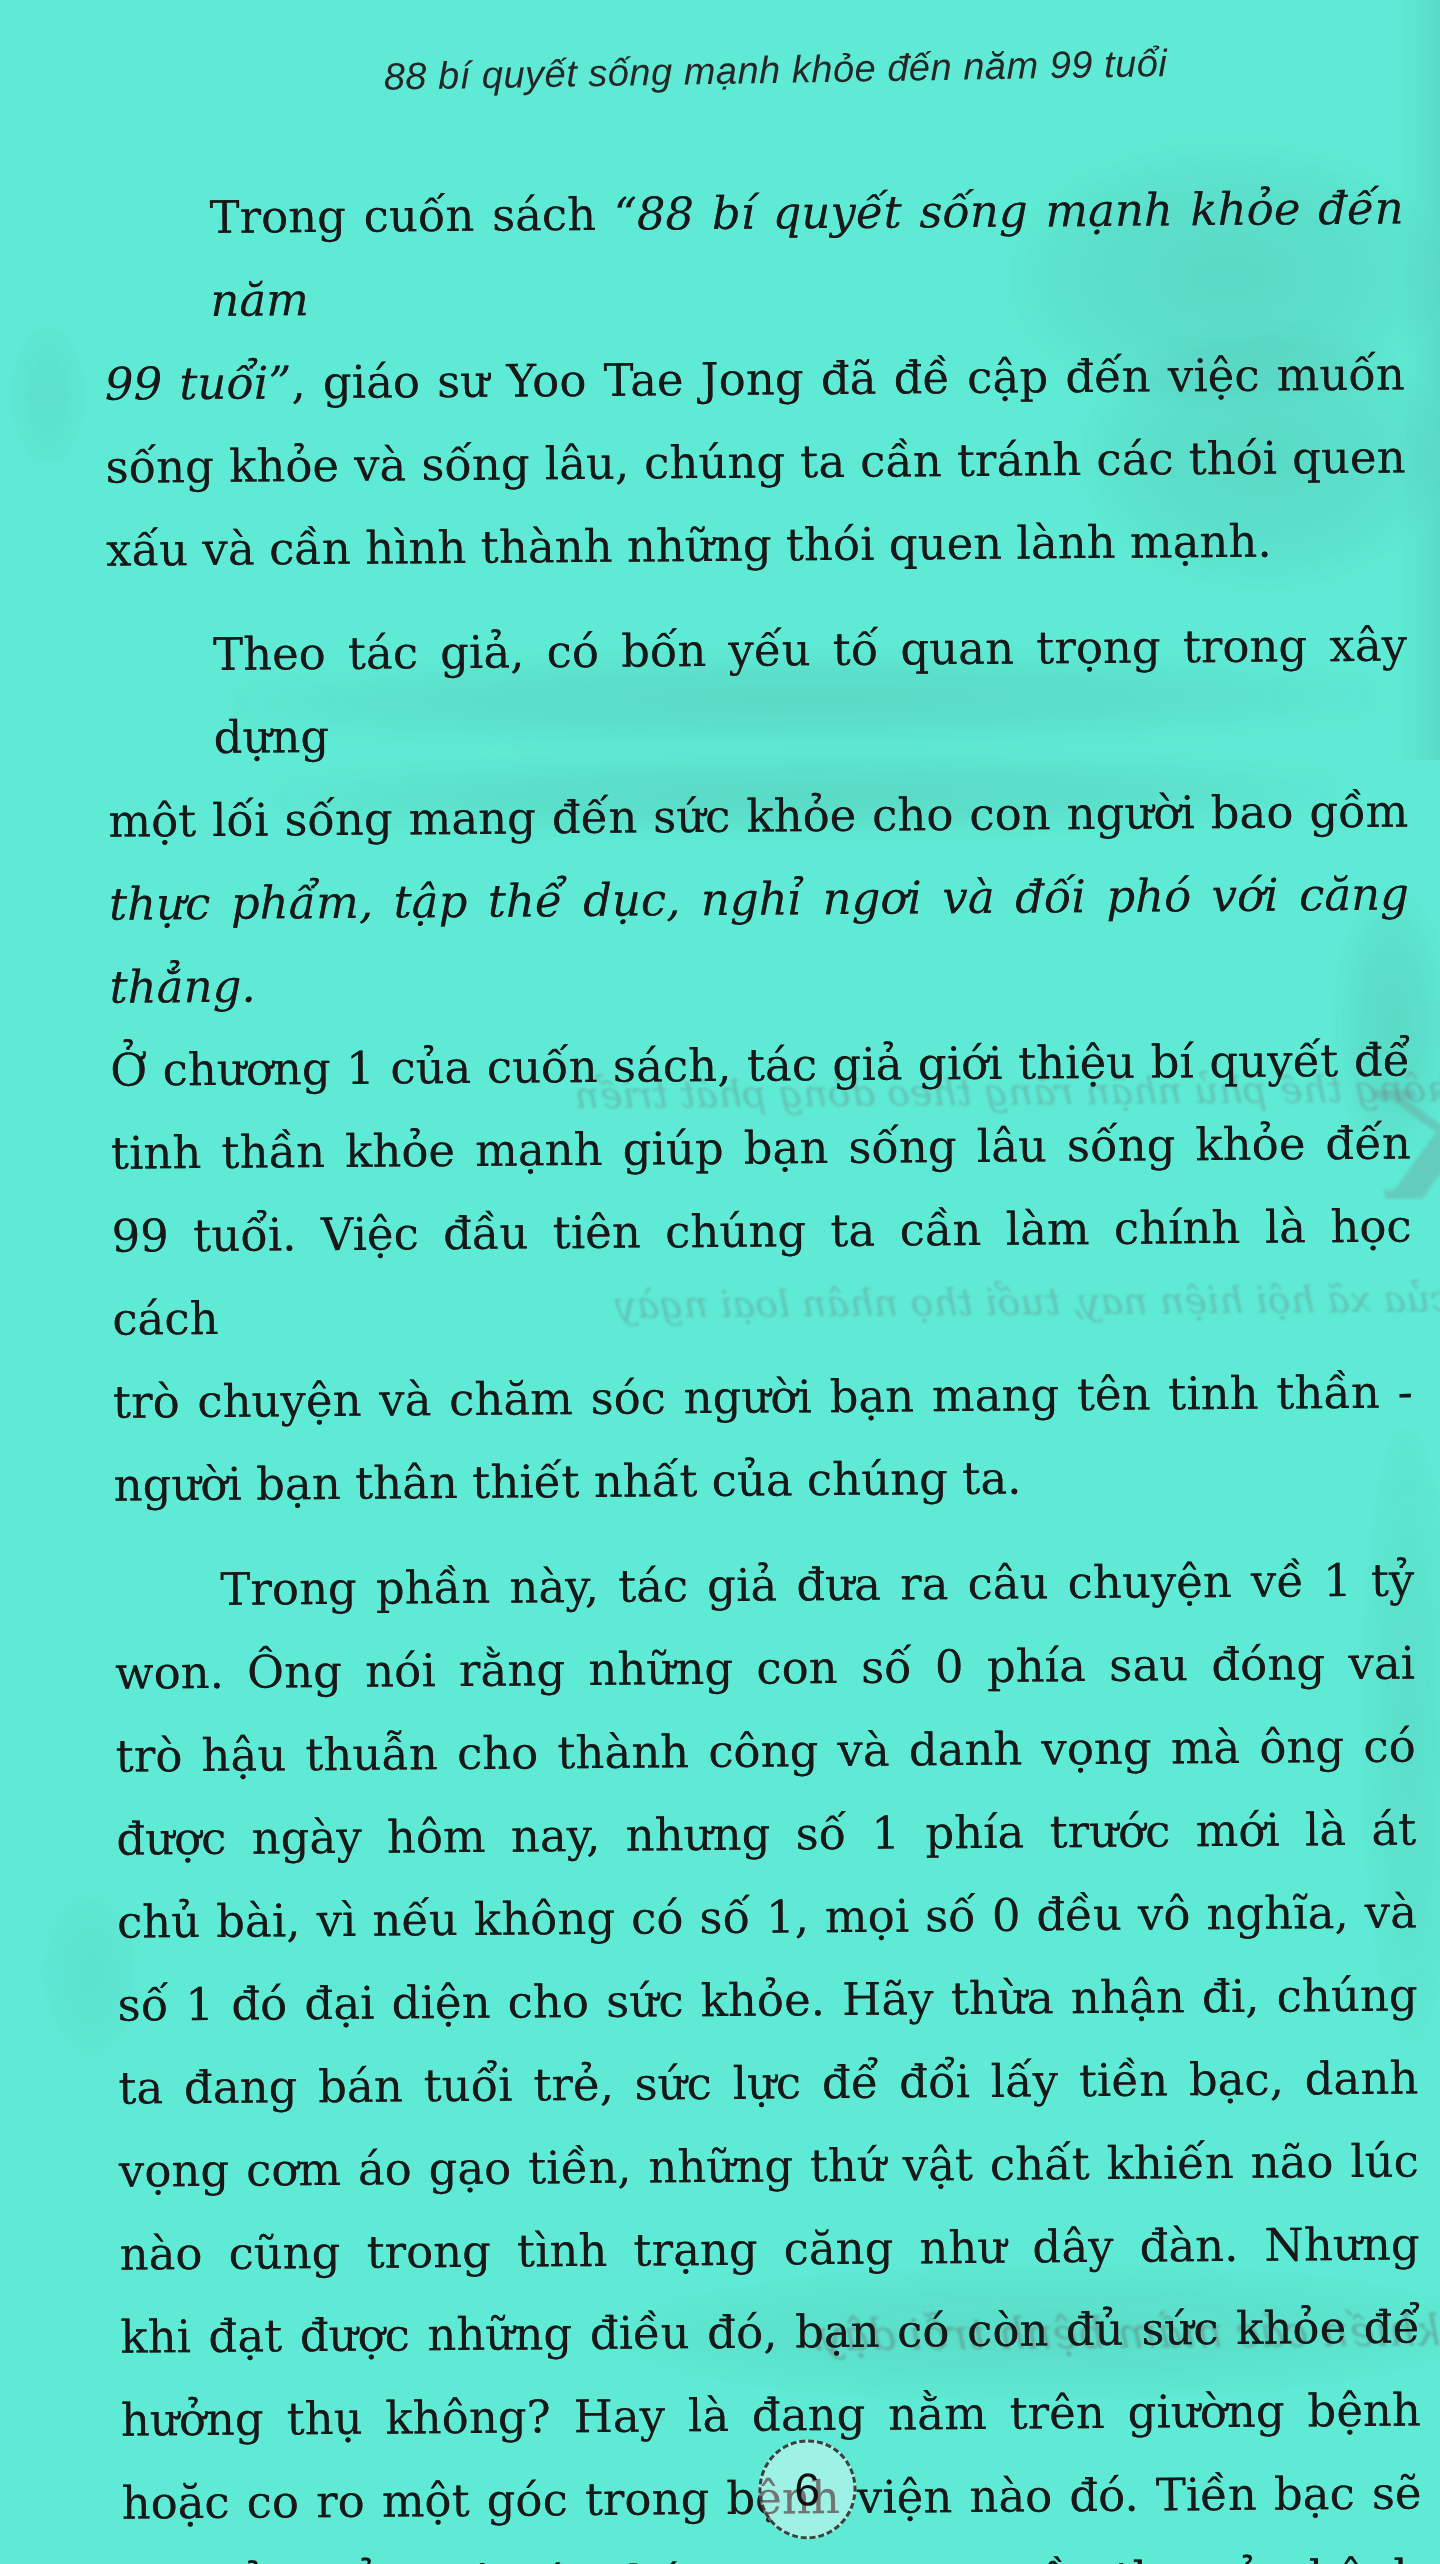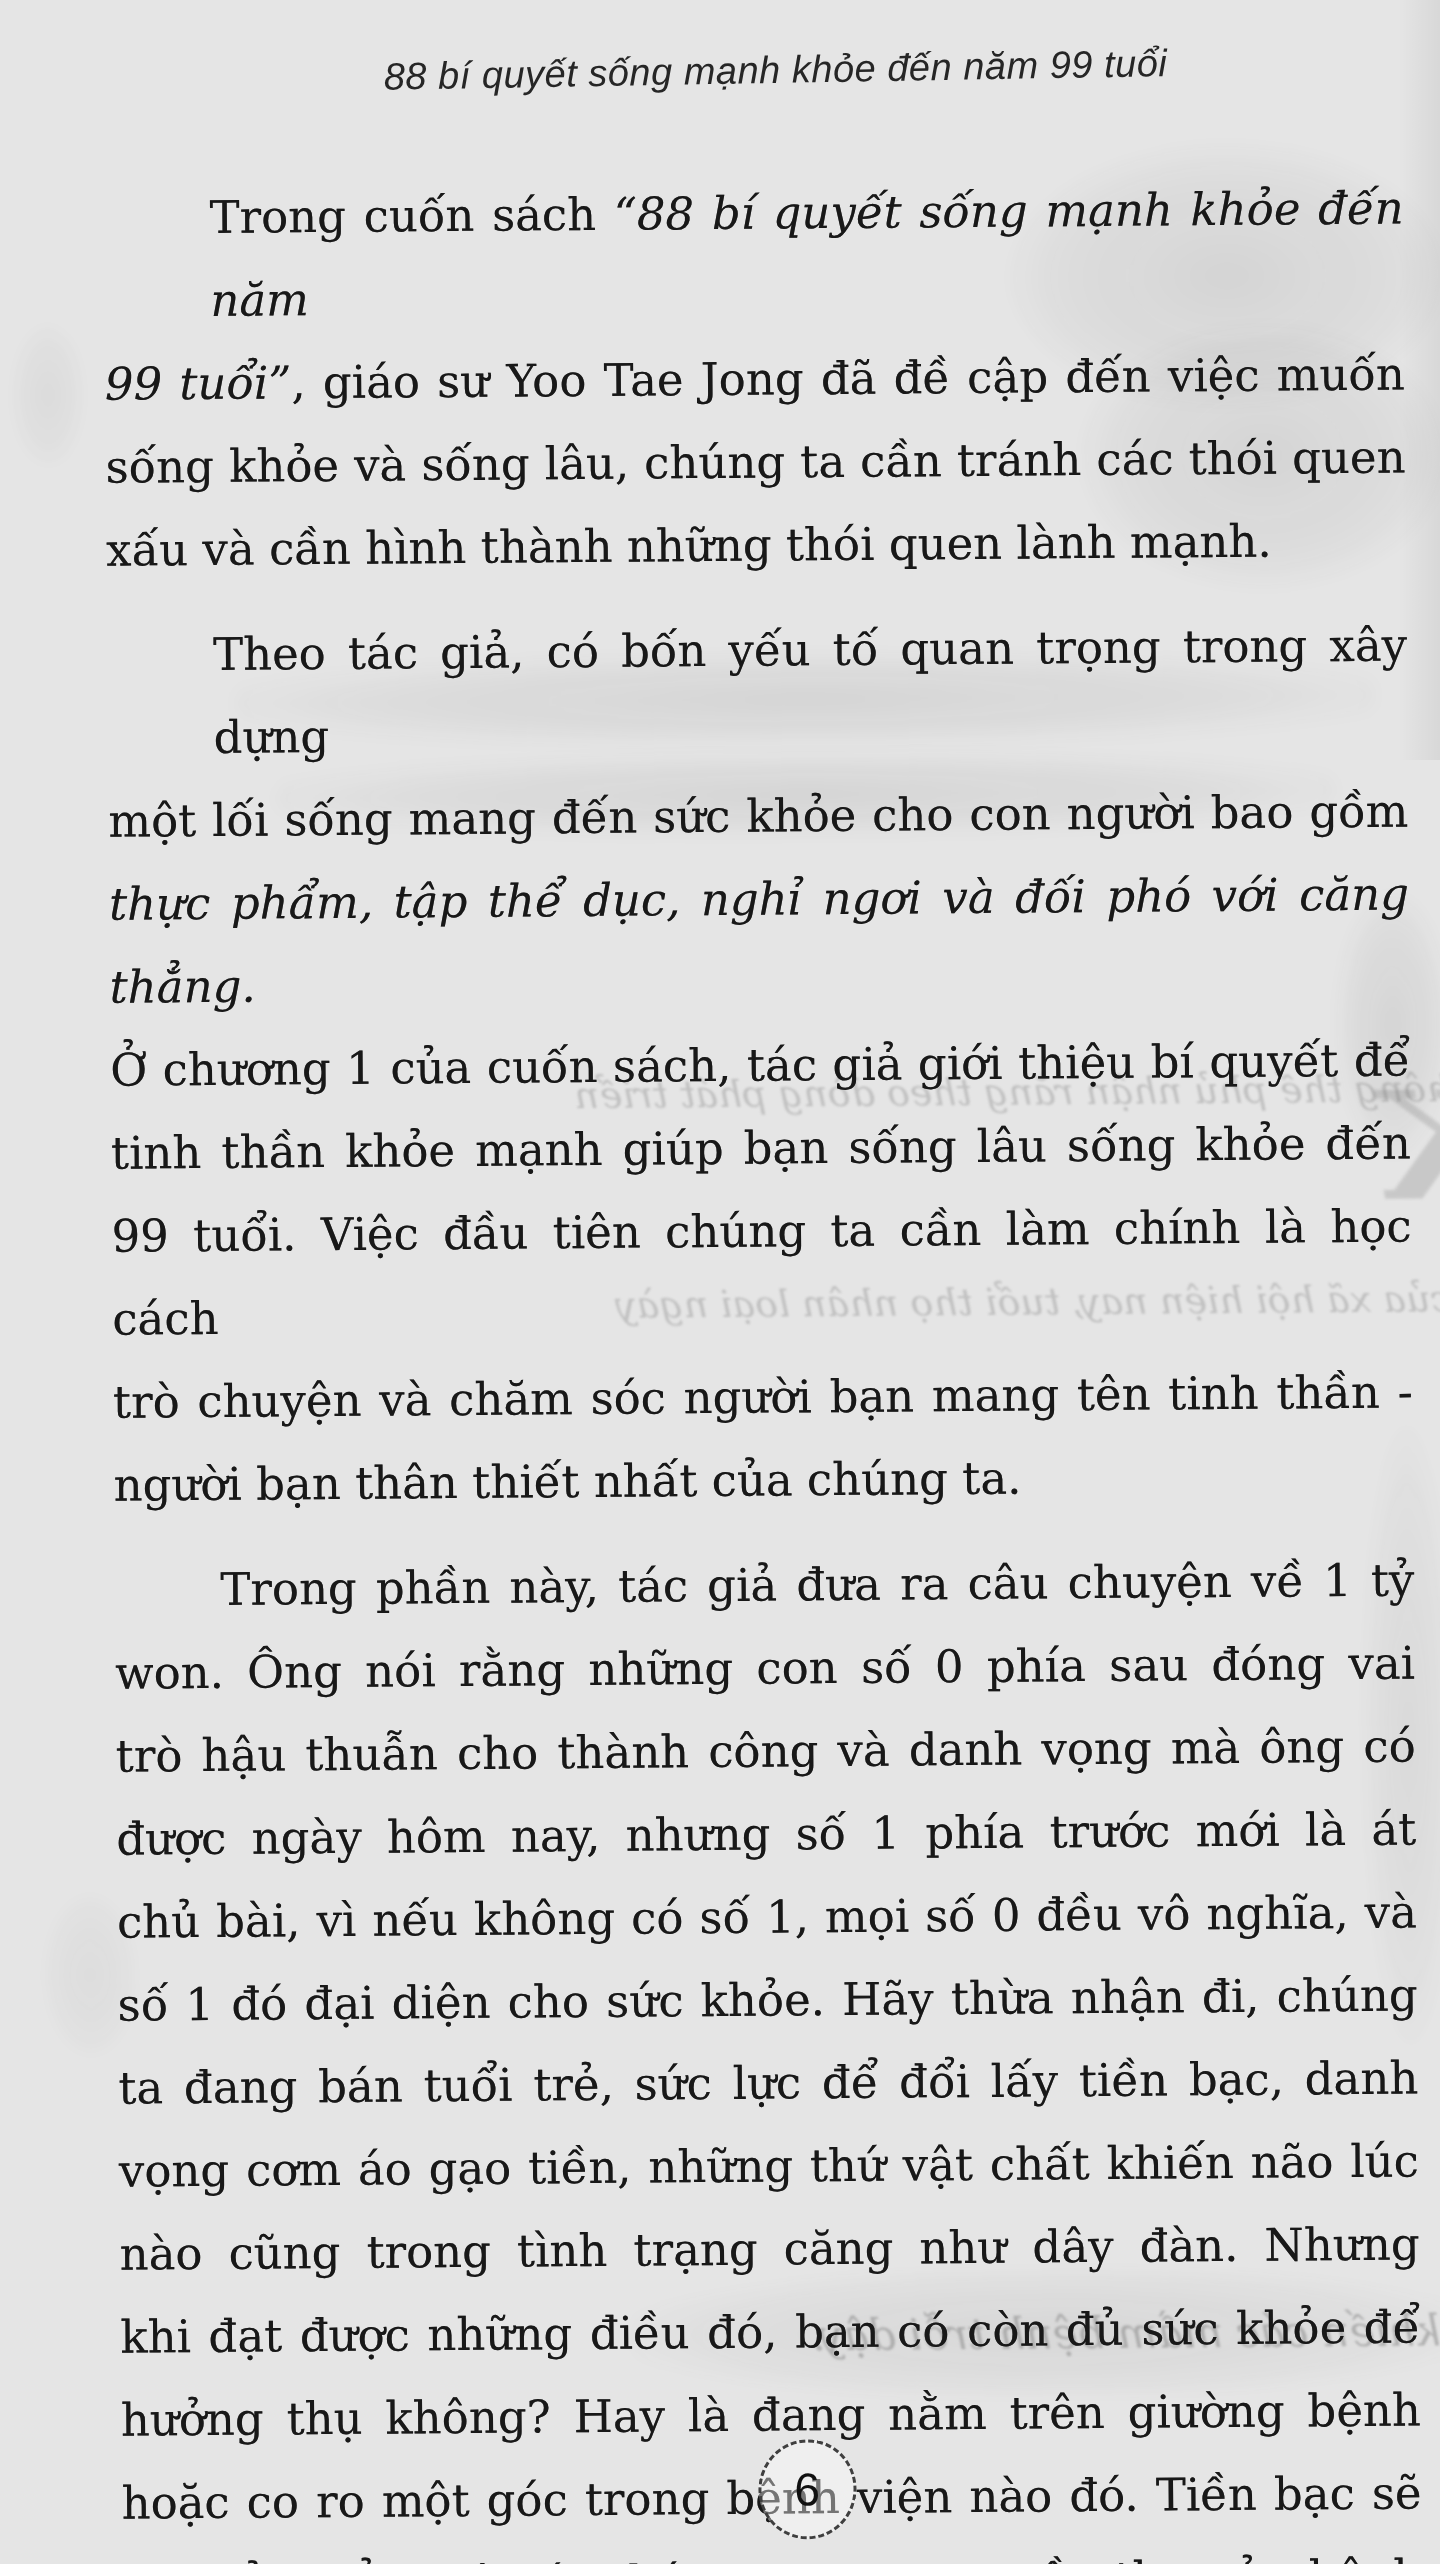--- a/index.html
+++ b/index.html
@@ -1,19 +1,19 @@
 <!DOCTYPE html>
 <html><head>
 <meta charset="utf-8">
 <style>
   html,body{margin:0;padding:0;background:#ffffff;}
   .page{
     position:relative;
     width:1440px;height:2564px;
-    background:#e5e5e5;
+    background:#5eead4;
     overflow:hidden;
     font-family:"DejaVu Serif","Liberation Serif",serif;
     color:#181818;
   }
   .rotator{
     position:absolute;inset:0;
     transform:rotate(-0.45deg);
     transform-origin:50% 50%;
   }
   

